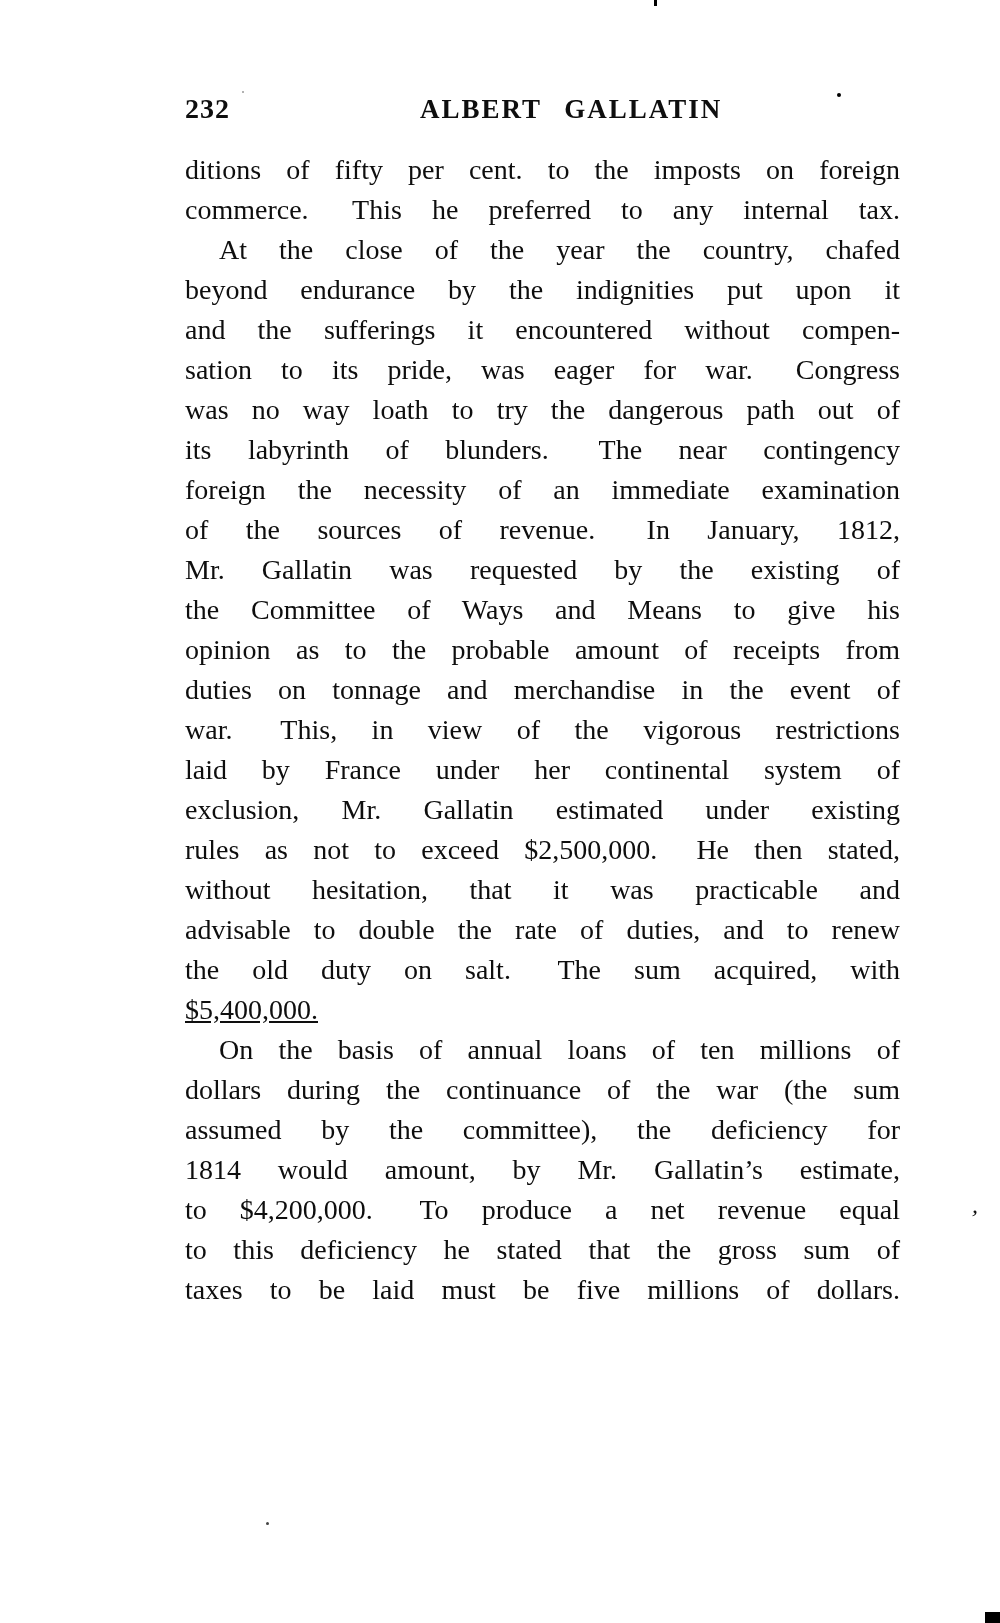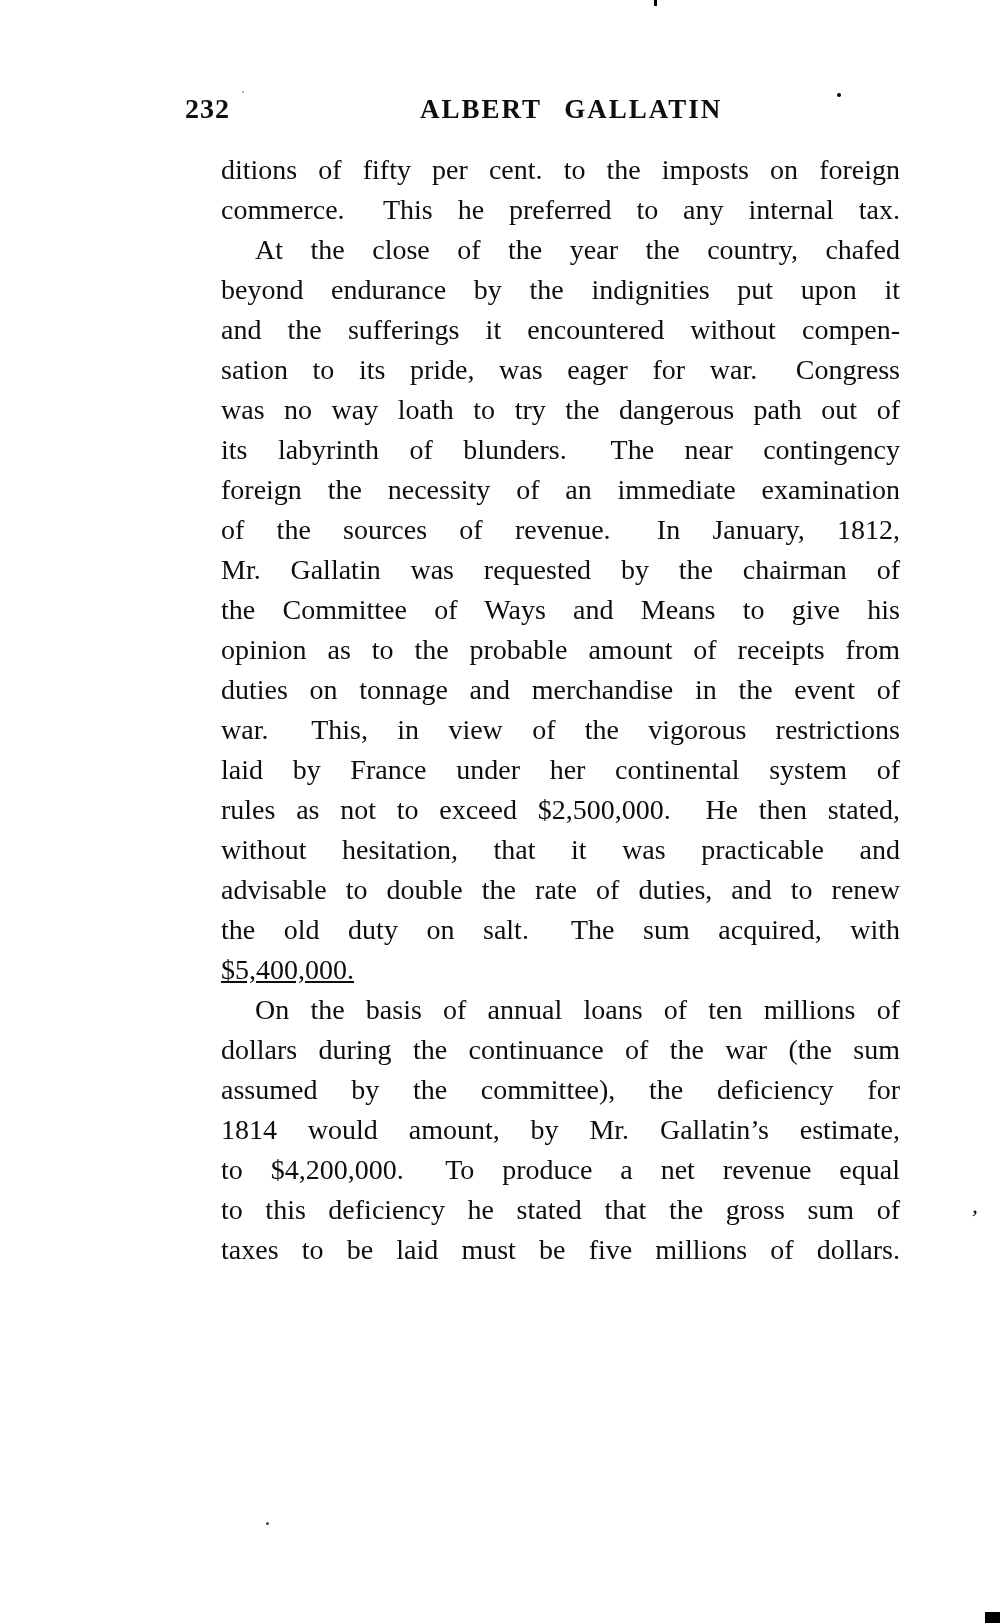--- a/index.html
+++ b/index.html
@@ -23,21 +23,20 @@
     line-height:32px;white-space:nowrap;
   }
   .textblock{
     position:absolute;left:185px;top:150px;width:715px;
     font-size:28px;line-height:40px;
   }
   .line{
     height:40px;
     text-align:justify;
     text-align-last:justify;
-    margin-left:36px;
   }
   .line.indent{text-indent:34px;}
   .line.noj{text-align-last:left;text-decoration:underline;}
   
   .speck{position:absolute;background:#000;}
   .speck-top-tick{left:654px;top:0;width:3px;height:6px;}
   .speck-header-dot{left:837px;top:93px;width:4px;height:4px;border-radius:50%;}
   .speck-faint-a{left:242px;top:91px;width:2px;height:2px;background:#999;border-radius:50%;}
   .speck-faint-b{left:266px;top:1522px;width:3px;height:3px;background:#444;border-radius:50%;}
   .corner-block{left:985px;top:1612px;width:15px;height:11px;}
@@ -59,26 +58,27 @@
     <div class="line">ditions of fifty per cent. to the imposts on foreign</div>
     <div class="line">commerce.  This he preferred to any internal tax.</div>
     <div class="line indent">At the close of the year the country, chafed</div>
     <div class="line">beyond endurance by the indignities put upon it</div>
     <div class="line">and the sufferings it encountered without compen-</div>
     <div class="line">sation to its pride, was eager for war.  Congress</div>
     <div class="line">was no way loath to try the dangerous path out of</div>
     <div class="line">its labyrinth of blunders.  The near contingency</div>
     <div class="line">foreign the necessity of an immediate examination</div>
     <div class="line">of the sources of revenue.  In January, 1812,</div>
-    <div class="line">Mr. Gallatin was requested by the chairman of</div>
+    <div class="line">Mr. Gallatin was requested by the existing of</div>
     <div class="line">the Committee of Ways and Means to give his</div>
     <div class="line">opinion as to the probable amount of receipts from</div>
     <div class="line">duties on tonnage and merchandise in the event of</div>
     <div class="line">war.  This, in view of the vigorous restrictions</div>
     <div class="line">laid by France under her continental system of</div>
+    <div class="line">exclusion, Mr. Gallatin estimated under existing</div>
     <div class="line">rules as not to exceed $2,500,000.  He then stated,</div>
     <div class="line">without hesitation, that it was practicable and</div>
     <div class="line">advisable to double the rate of duties, and to renew</div>
     <div class="line">the old duty on salt.  The sum acquired, with</div>
     <div class="line noj">$5,400,000.</div>
     <div class="line indent">On the basis of annual loans of ten millions of</div>
     <div class="line">dollars during the continuance of the war (the sum</div>
     <div class="line">assumed by the committee), the deficiency for</div>
     <div class="line">1814 would amount, by Mr. Gallatin’s estimate,</div>
     <div class="line">to $4,200,000.  To produce a net revenue equal</div>

